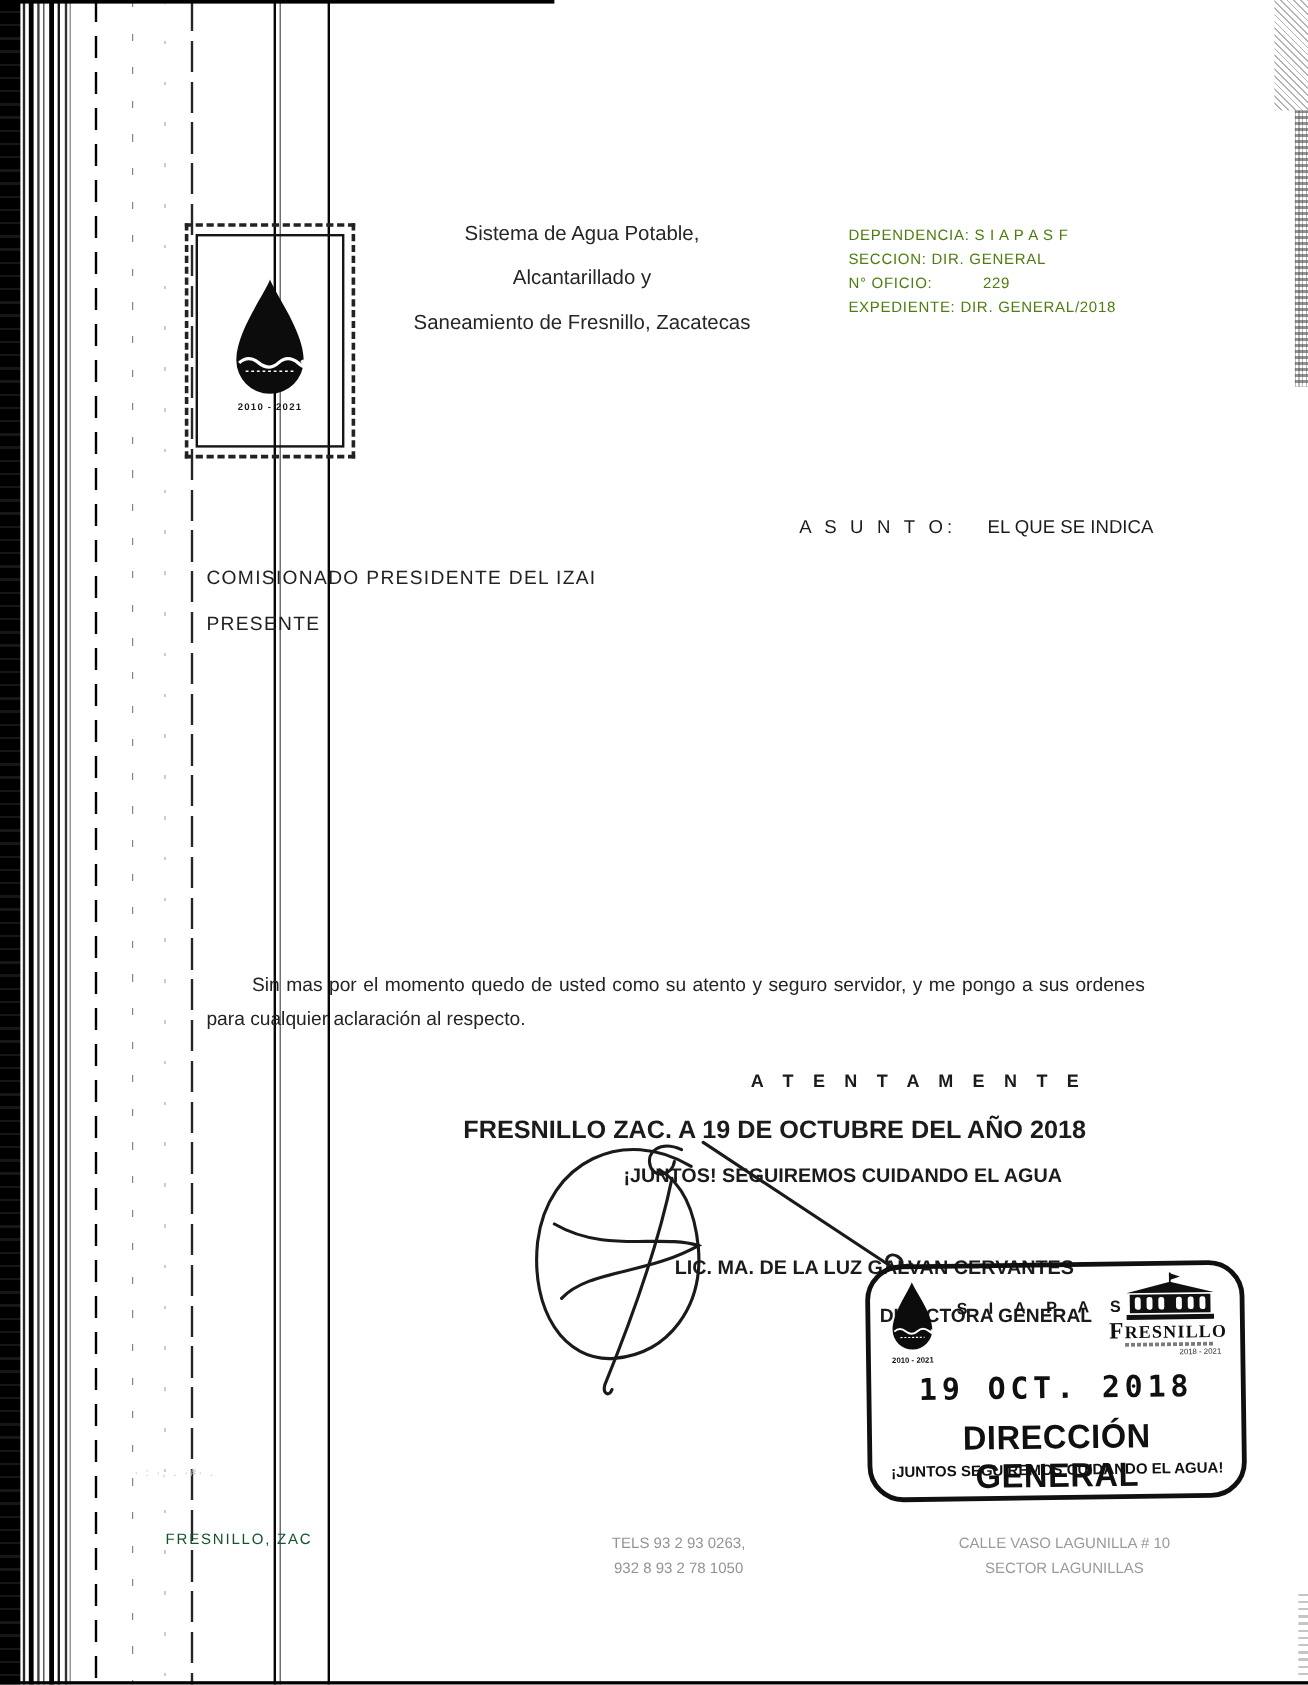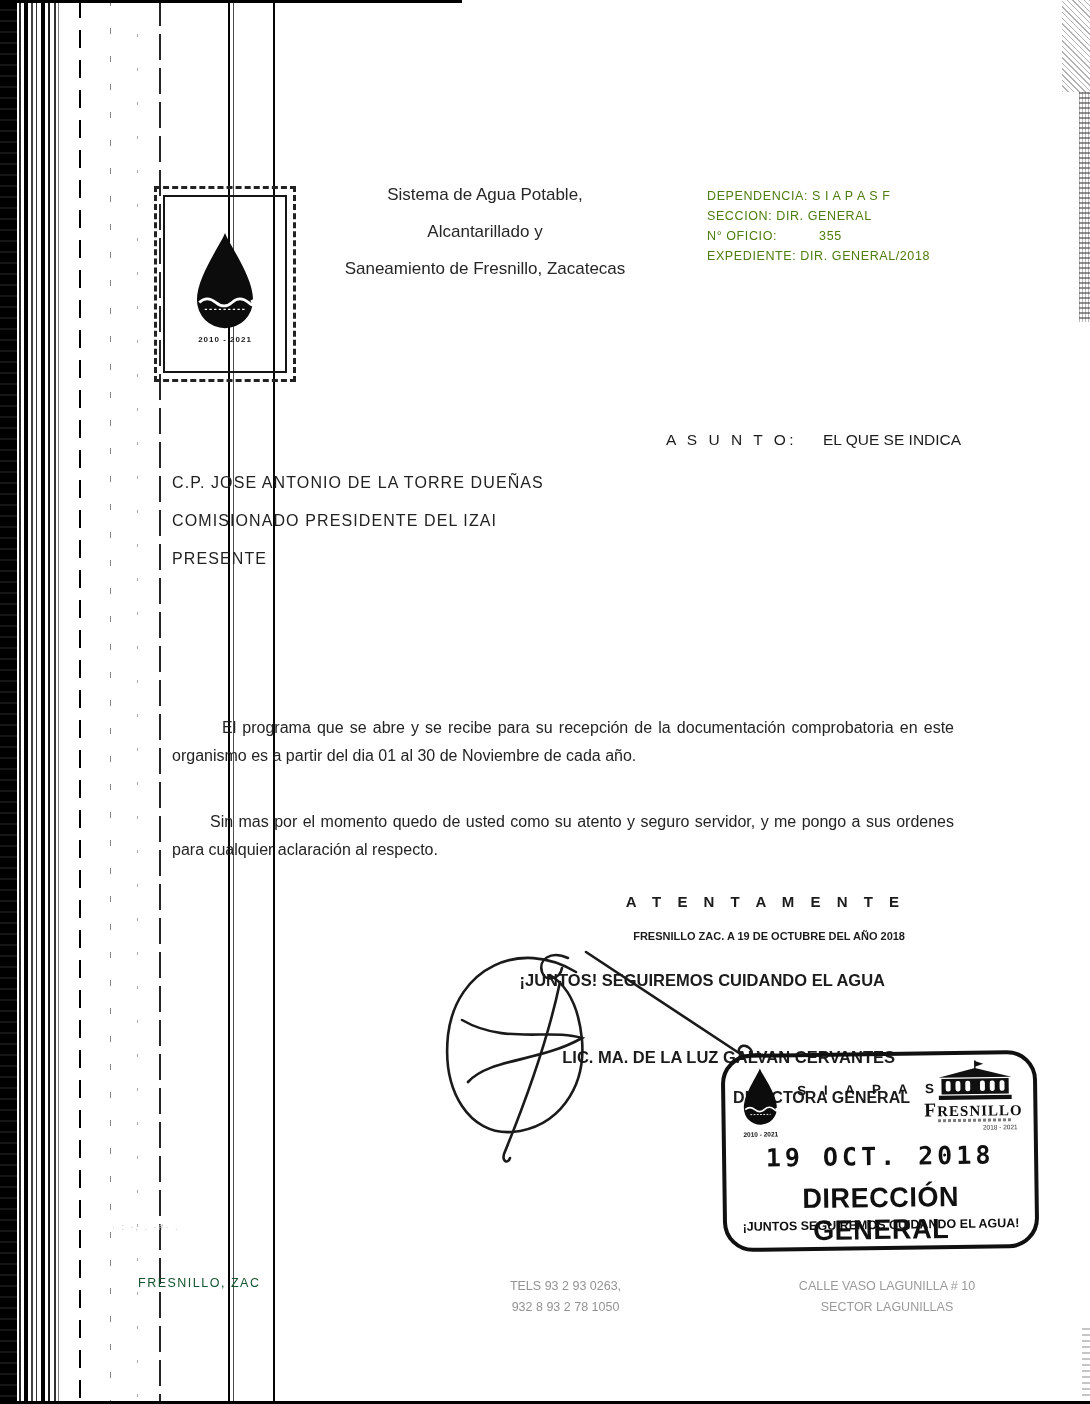--- a/index.html
+++ b/index.html
@@ -45,21 +45,21 @@
   .subject{left:666px;top:431px;display:flex;gap:26px;font-size:15.5px;color:#1c1c1c;}
   .subject .lab{letter-spacing:3.5px;}
   .recipient{left:172px;top:464px;font-size:16px;letter-spacing:1.1px;color:#222;}
   .recipient div{height:38px;line-height:38px;}
   .para{position:absolute;left:172px;width:782px;font-size:16px;line-height:27.5px;text-align:justify;color:#242424;}
   .p1{top:607px;text-indent:48px;}
   .p2{top:698px;text-indent:50px;}
   .p3{top:792px;text-indent:38px;}
   .cline{position:absolute;width:710px;text-align:right;color:#1b1b1b;}
   .atent{left:195px;top:893px;font-size:15px;font-weight:bold;letter-spacing:6px;}
-  .dateline{left:195px;top:930px;font-size:11px;font-weight:bold;}
+  .dateline{left:195px;top:930px;font-size:21px;font-weight:bold;}
   .slogan{left:175px;top:971px;font-size:16.5px;font-weight:bold;}
   .signame{left:185px;top:1048px;font-size:16.5px;font-weight:bold;}
   .sigtitle{left:200px;top:1089px;font-size:16px;font-weight:bold;}
   .signature-svg{left:390px;top:920px;width:410px;height:260px;pointer-events:none;}
   
   .stamp{left:722px;top:1052px;width:308px;height:190px;border:4px solid #101010;border-radius:30px;
     transform:rotate(-0.8deg);color:#101010;}
   .stamp-drop{left:12px;top:6px;width:46px;height:64px;}
   .stamp-drop-years{left:2px;top:73px;width:66px;font-size:6.5px;font-weight:bold;text-align:center;}
   .stamp-org{left:72px;top:26px;font-size:13.5px;font-weight:bold;letter-spacing:7px;color:#161616;}
@@ -121,37 +121,35 @@
     <div class="org-line">Sistema de Agua Potable,</div>
     <div class="org-line">Alcantarillado y</div>
     <div class="org-line">Saneamiento de Fresnillo, Zacatecas</div>
   </div>
 
   <div class="abs meta-block">
     <div>DEPENDENCIA: S I A P A S F</div>
     <div>SECCION: DIR. GENERAL</div>
     <div class="meta-oficio">
       <span>N° OFICIO:</span>
-      <span class="val">355</span>
+      <span class="val">229</span>
     </div>
     <div>EXPEDIENTE: DIR. GENERAL/2018</div>
   </div>
 
   <div class="abs subject">
     <span class="lab">A S U N T O:</span>
     <span>EL QUE SE INDICA</span>
   </div>
 
   <div class="abs recipient">
-    <div>C.P. JOSE ANTONIO DE LA TORRE DUEÑAS</div>
     <div>COMISIONADO PRESIDENTE DEL IZAI</div>
     <div>PRESENTE</div>
   </div>
 
-  <p class="para p2">El programa que se abre y se recibe para su recepción de la documentación comprobatoria en este organismo es a partir del dia 01 al 30 de Noviembre de cada año.</p>
   <p class="para p3">Sin mas por el momento quedo de usted como su atento y seguro servidor, y me pongo a sus ordenes para cualquier aclaración al respecto.</p>
 
   <div class="cline atent">A T E N T A M E N T E</div>
   <div class="cline dateline">FRESNILLO ZAC. A 19 DE OCTUBRE DEL AÑO 2018</div>
   <div class="cline slogan">¡JUNTOS! SEGUIREMOS CUIDANDO EL AGUA</div>
   <div class="cline signame">LIC. MA. DE LA LUZ GALVAN CERVANTES</div>
   <div class="cline sigtitle">DIRECTORA GENERAL</div>
 
   <svg class="abs signature-svg" viewBox="0 0 410 260">
     <g fill="none" stroke="#1a1a1a" stroke-width="2.6" stroke-linecap="round">

